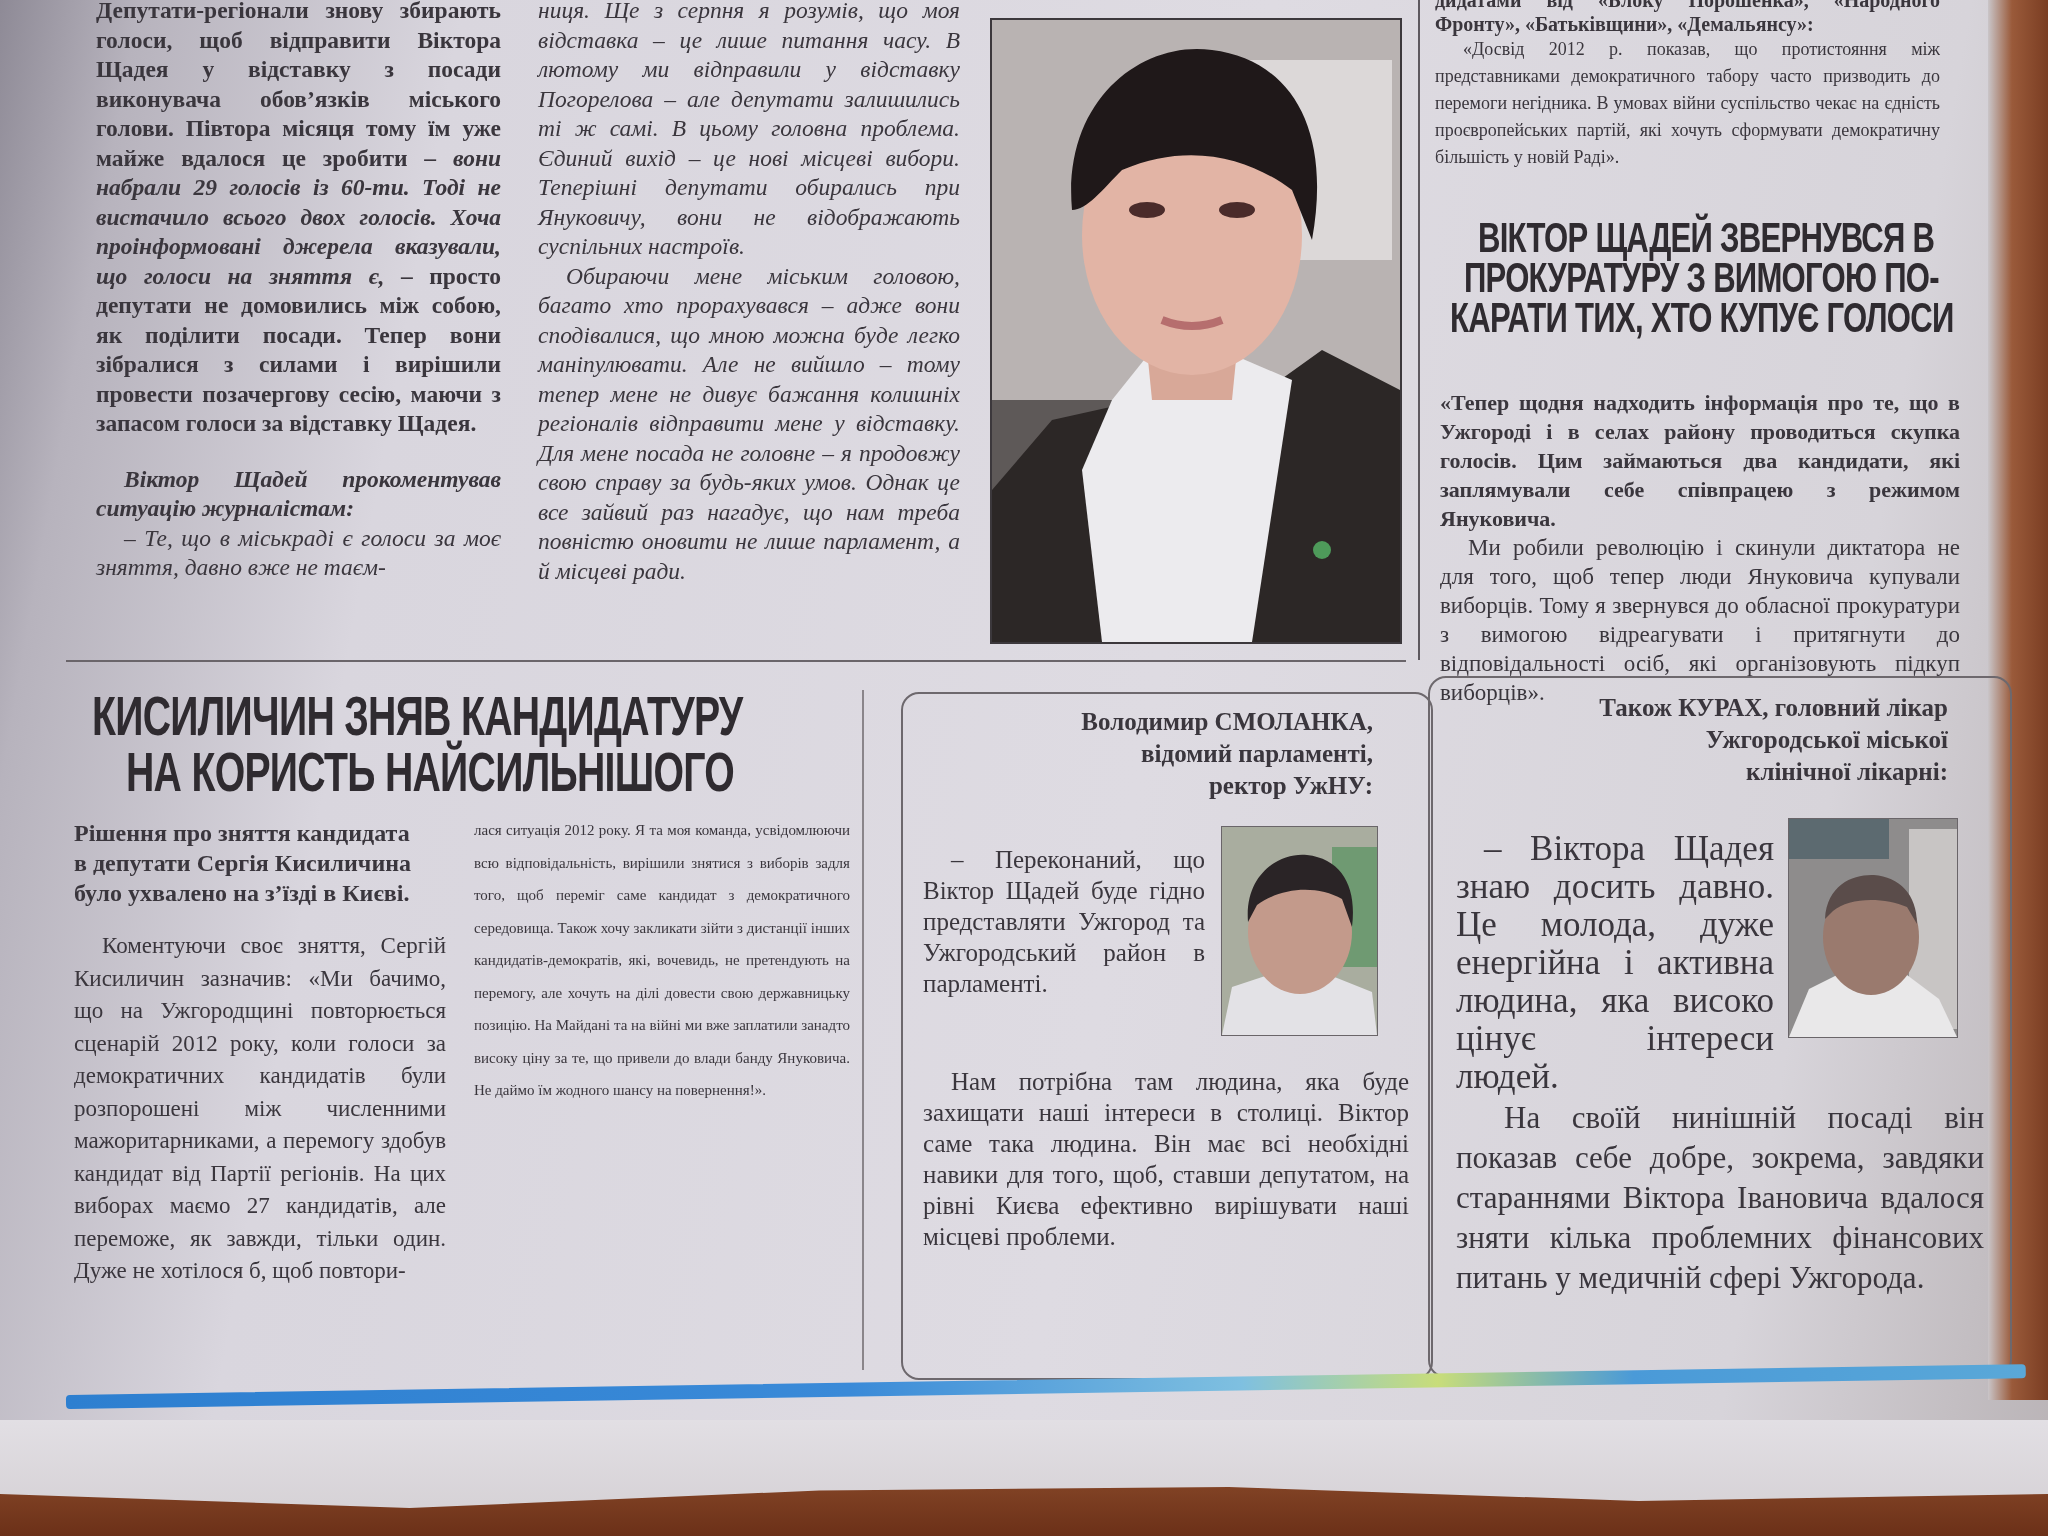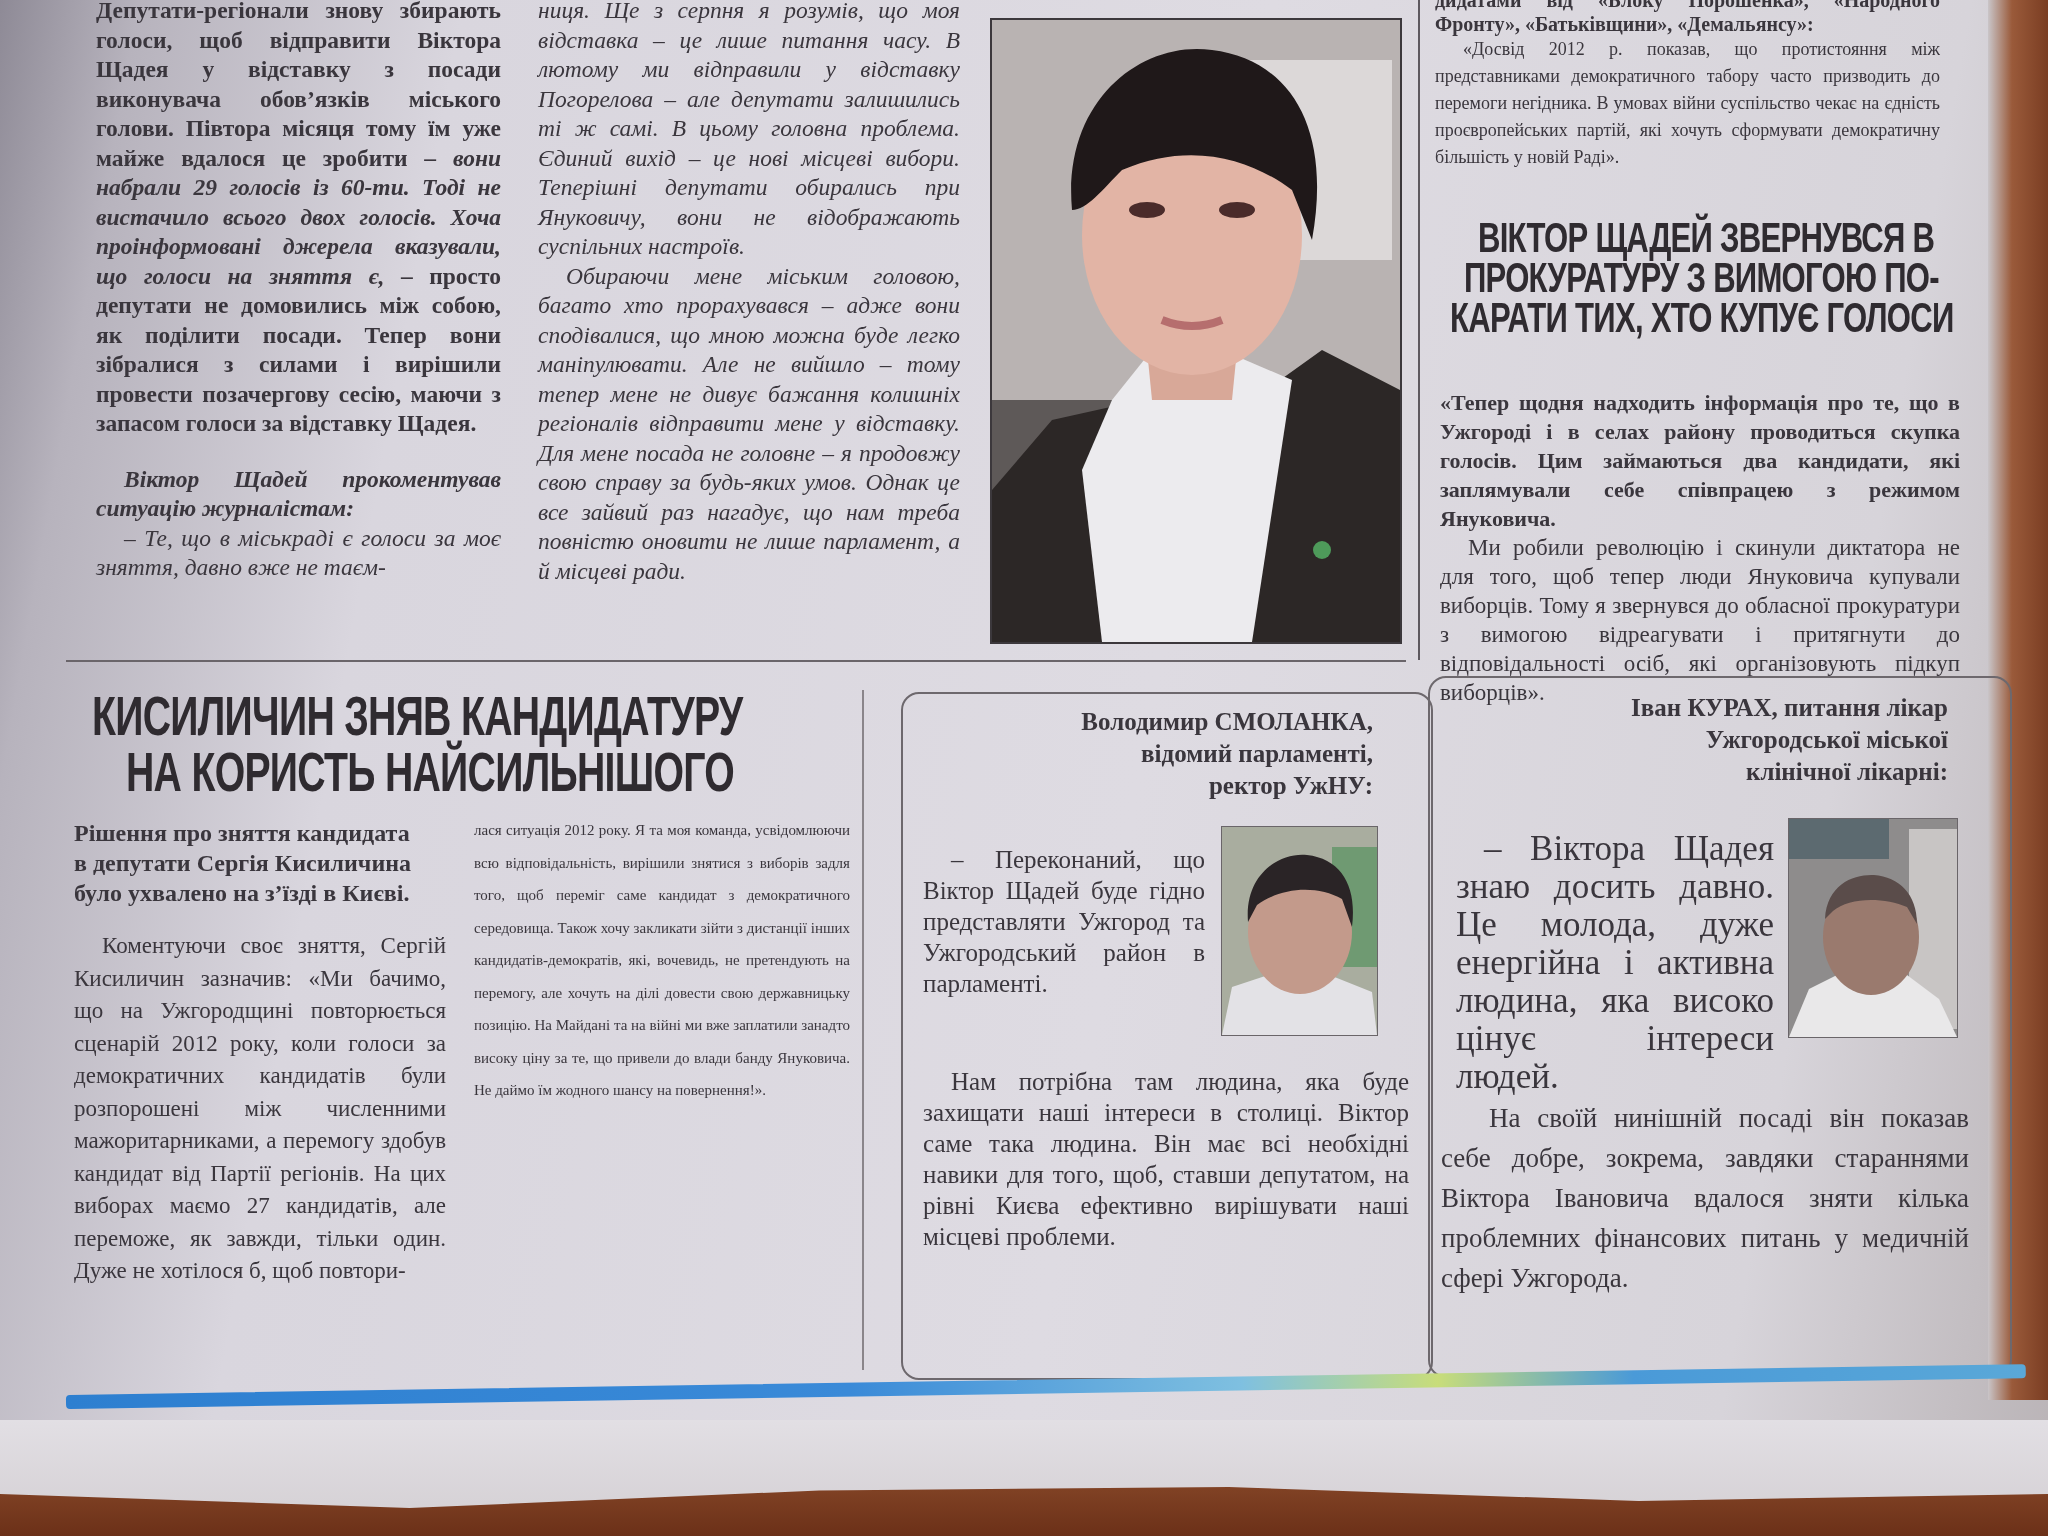--- a/index.html
+++ b/index.html
@@ -147,35 +147,35 @@
         <ellipse cx="78" cy="105" rx="52" ry="62" fill="#c39a8b"></ellipse>
         <path d="M26 95 C22 45 60 25 85 28 C120 32 135 60 130 100 L120 72 C95 58 60 60 35 78 Z" fill="#2a2426"></path>
       </svg>
     </div>
     <div class="box-body" style="position:absolute; left:20px; top:150px; width:282px; text-indent:28px;">– Переконаний, що Віктор Щадей буде гідно представляти Ужгород та Ужгородський район в парламенті.</div>
     <div class="box-body" style="position:absolute; left:20px; top:372px; width:486px; text-indent:28px;">Нам потрібна там людина, яка буде захищати наші інтереси в столиці. Віктор саме така людина. Він має всі необхідні навики для того, щоб, ставши депутатом, на рівні Києва ефективно вирішувати наші місцеві проблеми.</div>
   </div>
 
   <div class="box" style="left:1428px; top:676px; width:580px; height:698px;">
     <div class="box-author" style="position:absolute; right:62px; top:14px;">
-      <div>Іван КУРАХ, питання лікар</div>
+      <div>Також КУРАХ, головний лікар</div>
       <div>Ужгородської міської</div>
       <div>клінічної лікарні:</div>
     </div>
     <div class="thumb" style="left:358px; top:140px; width:168px; height:218px;">
       <svg width="168" height="218" viewBox="0 0 168 218">
         <rect width="168" height="218" fill="#8e8c8c"></rect>
         <rect x="120" y="10" width="48" height="200" fill="#c8c5c4"></rect>
         <rect x="0" y="0" width="100" height="40" fill="#5c6a70"></rect>
         <path d="M0 218 L20 170 L60 150 L110 150 L150 180 L168 218 Z" fill="#e9e8e9"></path>
         <ellipse cx="82" cy="118" rx="48" ry="58" fill="#9a7a6e"></ellipse>
         <path d="M36 100 C38 65 65 55 85 56 C110 58 128 75 128 105 L118 88 C95 78 60 78 44 92 Z" fill="#5a4c4a"></path>
       </svg>
     </div>
     <div class="box-body" style="position:absolute; left:26px; top:152px; width:318px; text-indent:28px; font-size:35px; line-height:38px;">– Віктора Щадея знаю досить давно. Це молода, дуже енергійна і активна людина, яка високо цінує інтереси людей.</div>
-    <div class="box-body" style="position:absolute; left:11px; top:420px; width:528px; text-indent:48px; font-size:27px; line-height:40px;">На своїй нинішній посаді він показав себе добре, зокрема, завдяки стараннями Віктора Івановича вдалося зняти кілька проблемних фінансових питань у медичній сфері Ужгорода.</div>
+    <div class="box-body" style="position:absolute; left:26px; top:420px; width:528px; text-indent:48px; font-size:31px; line-height:40px;">На своїй нинішній посаді він показав себе добре, зокрема, завдяки стараннями Віктора Івановича вдалося зняти кілька проблемних фінансових питань у медичній сфері Ужгорода.</div>
   </div>
 
   <div class="stripe"></div>
   <div class="page-lower"></div>
   <div class="table-bottom"></div>
 
 </div>
 
 </body></html>

